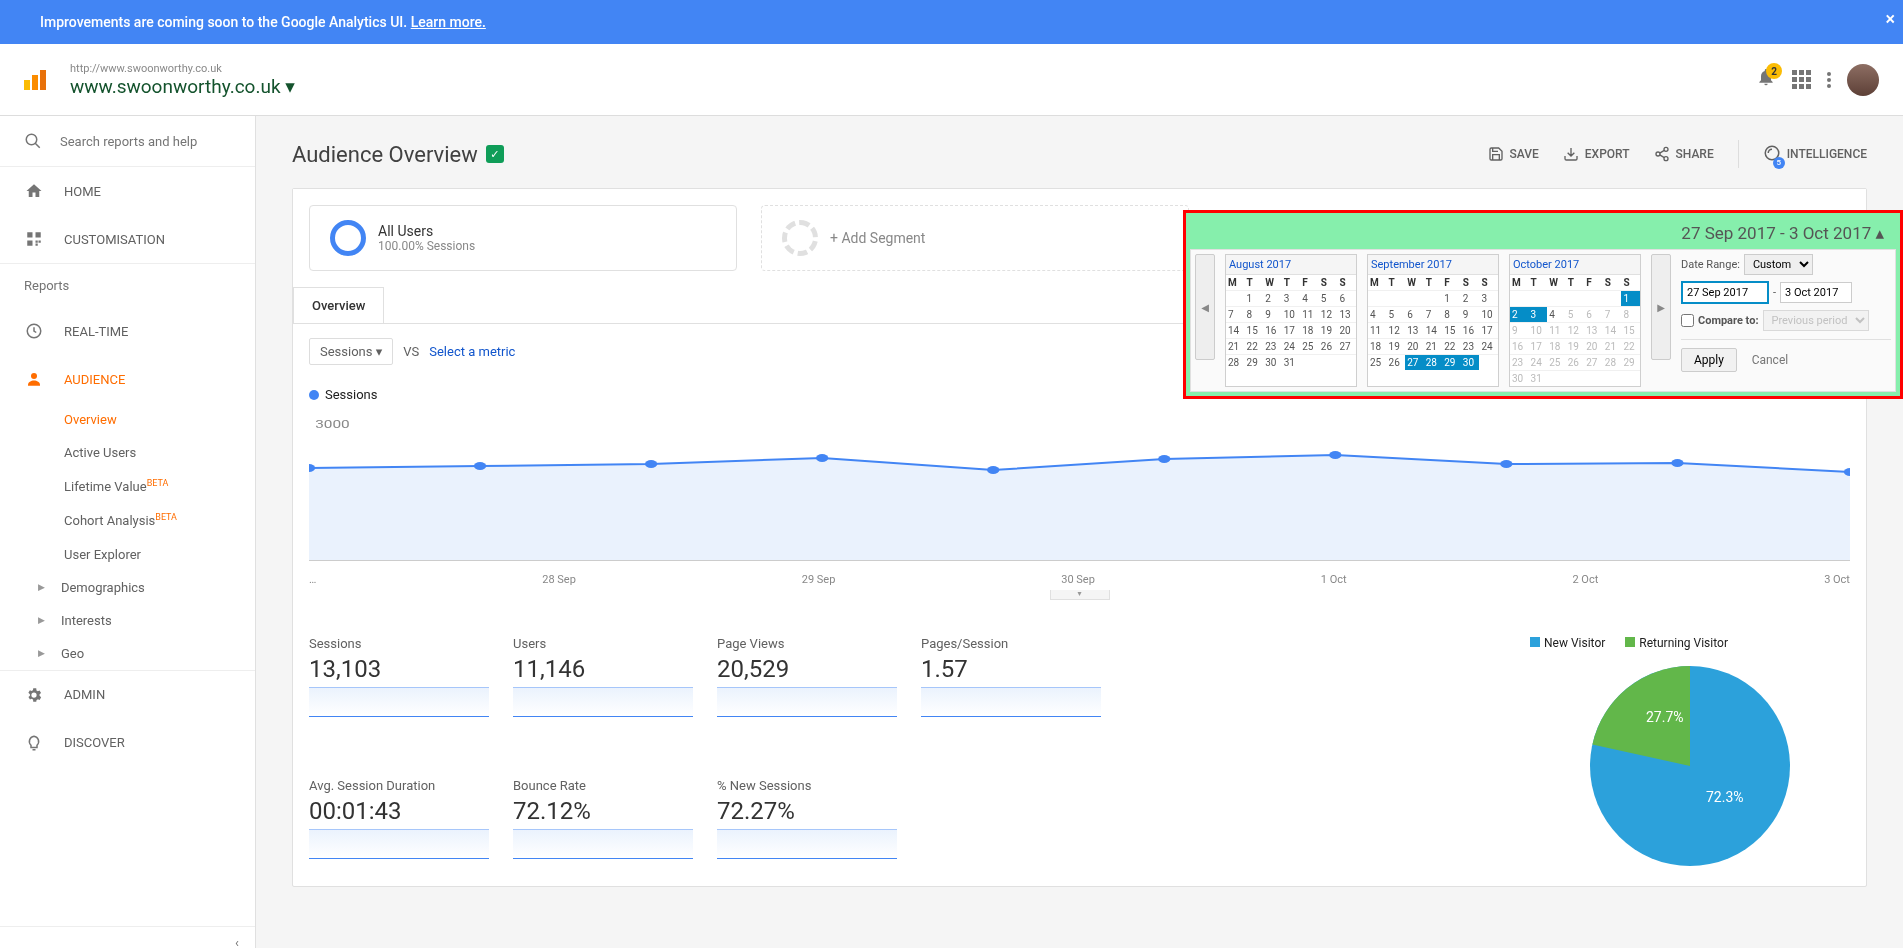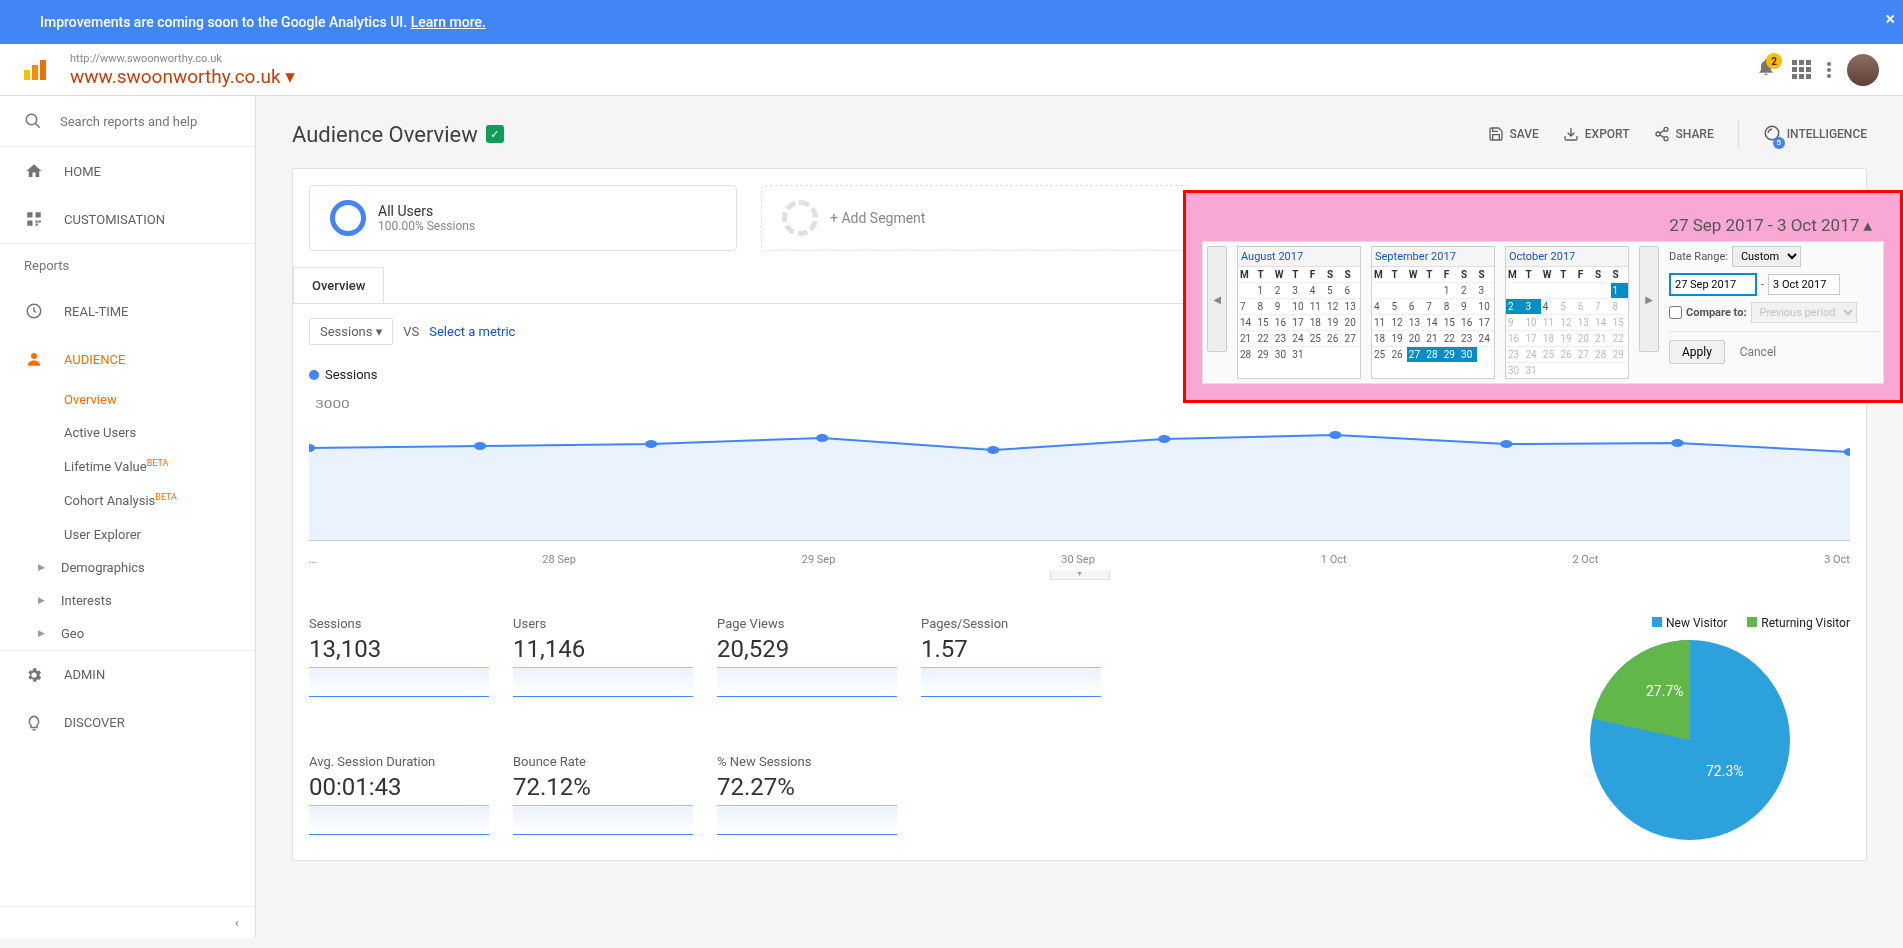--- a/index.html
+++ b/index.html
@@ -1,27 +1,27 @@
 <!DOCTYPE html>
 <html><head>
 <meta charset="utf-8">
 <style>
 *{box-sizing:border-box;margin:0;padding:0;font-family:Roboto,Arial,sans-serif}
 body{background:#f5f5f5;color:#212121;font-size:13px;overflow:hidden}
 .banner{background:#4285f4;color:#fff;padding:14px 40px;font-size:14px;font-weight:500;position:relative}
 .banner a{color:#fff;text-decoration:underline}
 .banner .close{position:absolute;right:8px;top:8px;font-size:18px;cursor:pointer}
-.header{background:#fff;border-bottom:1px solid #ddd;padding:8px 24px;display:flex;align-items:center;height:52px}
+.header{background:#fff;border-bottom:1px solid #ddd;padding:8px 24px;display:flex;align-items:center;height:72px}
 .ga-logo{display:flex;gap:2px;margin-right:24px}
 .ga-logo span{width:6px;display:inline-block}
 .ga-logo .b1{height:10px;background:#fbbc04;margin-top:10px}
 .ga-logo .b2{height:15px;background:#fb8c00;margin-top:5px}
 .ga-logo .b3{height:20px;background:#e8710a}
 .header-title .url{font-size:11px;color:#888}
-.header-title .site{font-size:19px;color:#c2410c}
+.header-title .site{font-size:19px;color:#14532d}
 .header-right{margin-left:auto;display:flex;align-items:center;gap:16px}
 .bell{position:relative;color:#757575;font-size:20px}
 .badge{position:absolute;top:-4px;right:-6px;background:#fbbc04;color:#333;font-size:10px;font-weight:700;border-radius:50%;width:16px;height:16px;display:flex;align-items:center;justify-content:center}
 .apps{display:grid;grid-template-columns:repeat(3,5px);gap:2px}
 .apps span{width:5px;height:5px;background:#757575}
 .dots{display:flex;flex-direction:column;gap:2px}
 .dots span{width:4px;height:4px;background:#757575;border-radius:50%}
 .avatar{width:32px;height:32px;border-radius:50%;background:linear-gradient(#8d6e63,#5d4037)}
 .layout{display:flex;height:calc(100vh - 106px)}
 .sidebar{width:256px;background:#fff;border-right:1px solid #e0e0e0;display:flex;flex-direction:column}
@@ -65,25 +65,25 @@
 .handle{text-align:center;margin-top:-2px}
 .handle span{display:inline-block;width:60px;height:10px;background:#f5f5f5;border:1px solid #e0e0e0;border-top:none;color:#999;font-size:8px;line-height:8px}
 .metrics{display:flex;padding:20px 16px;gap:24px}
 .metric-group{display:flex;flex:1;gap:24px;flex-wrap:wrap}
 .metric{width:180px}
 .metric .label{font-size:13px;color:#616161;margin-bottom:4px}
 .metric .value{font-size:24px;color:#333}
 .spark{height:30px;border-bottom:1px solid #4285f4;background:linear-gradient(#eaf2fd,#fff);margin-top:4px;position:relative}
 .spark::after{content:'';position:absolute;inset:0;border-top:1px solid rgba(66,133,244,.4)}
 .pie-section{flex:0 0 320px}
-.legend{display:flex;gap:20px;justify-content:flex-end;font-size:12px;margin-bottom:10px}
+.legend{display:flex;gap:20px;justify-content:flex-start;font-size:12px;margin-bottom:16px}
 .legend .sq{width:10px;height:10px;display:inline-block;margin-right:4px}
 .pie-wrap{display:flex;justify-content:center}
 
-.highlight-box{position:absolute;right:0;top:94px;border:3px solid red;padding:16px;background:#f9a8d4;width:720px}
+.highlight-box{position:absolute;right:0;top:94px;border:3px solid red;padding:4px;background:#86efac;width:720px}
 .dr-text{text-align:right;font-size:17px;color:#555;padding:6px 12px}
 .dr-body{display:flex;gap:10px;padding:4px;background:#fafafa;border:1px solid #e0e0e0}
 .cal-nav{width:20px;background:#eee;border:1px solid #ccc;border-radius:2px;display:flex;align-items:center;justify-content:center;color:#888;cursor:pointer;align-self:flex-start;height:106px;font-size:10px}
 .calendar{flex:1;font-size:10px;text-align:left;background:#fff;border:1px solid #cfcfcf}
 .calendar .month{color:#15c;font-size:11px;padding:3px;background:#f5f5f5;border-bottom:1px solid #e0e0e0}
 .calendar table{width:100%;border-collapse:collapse}
 .calendar th{font-weight:700;color:#333;padding:2px}
 .calendar td{padding:2px;color:#555;width:14.28%;border-top:1px solid #f0f0f0}
 .calendar td.dim{color:#bbb}
 .calendar td.sel{background:#058dc7;color:#fff}

